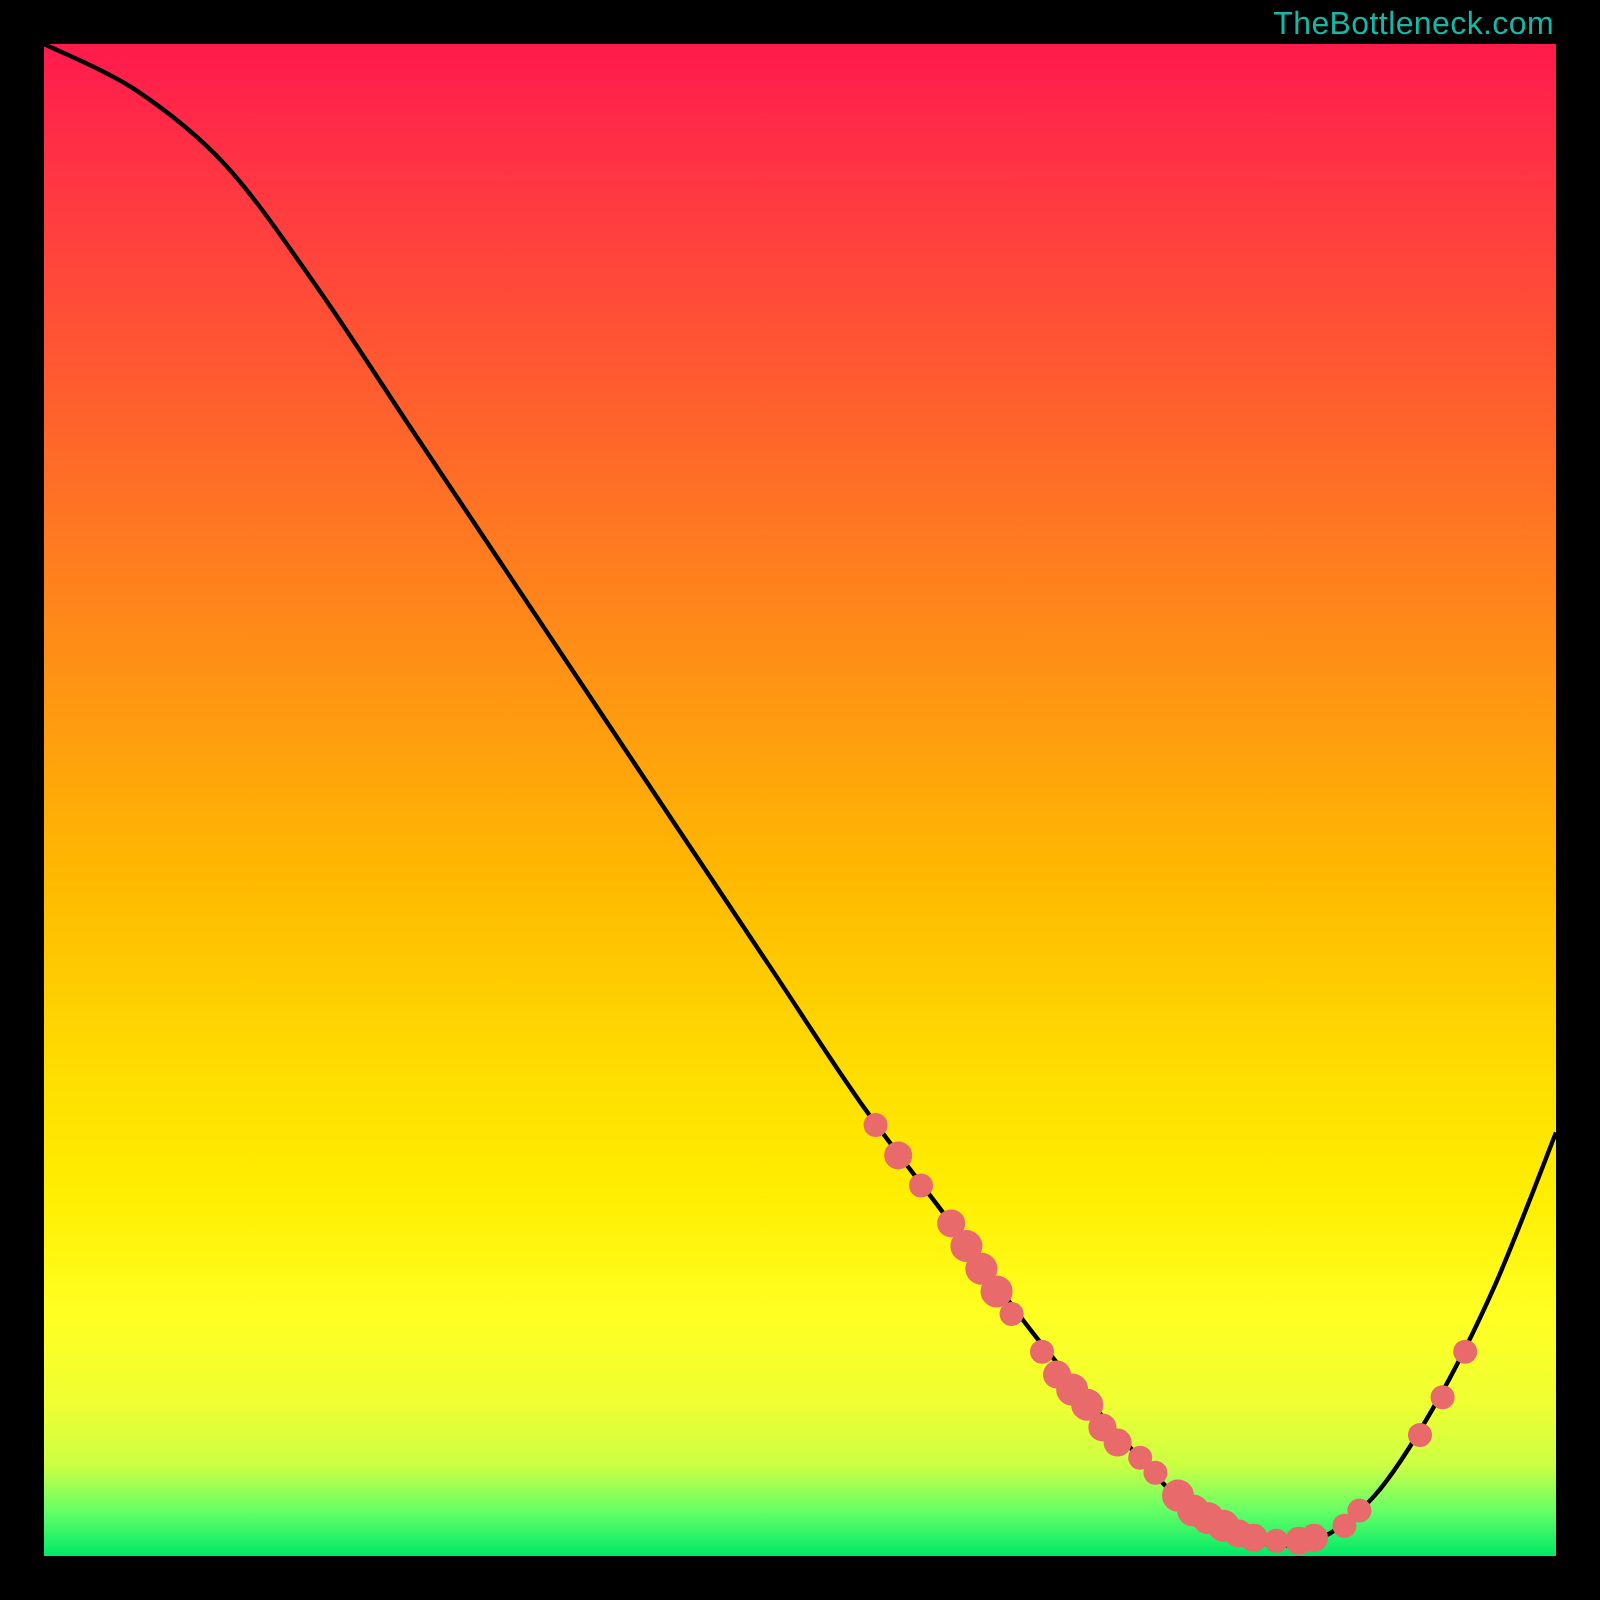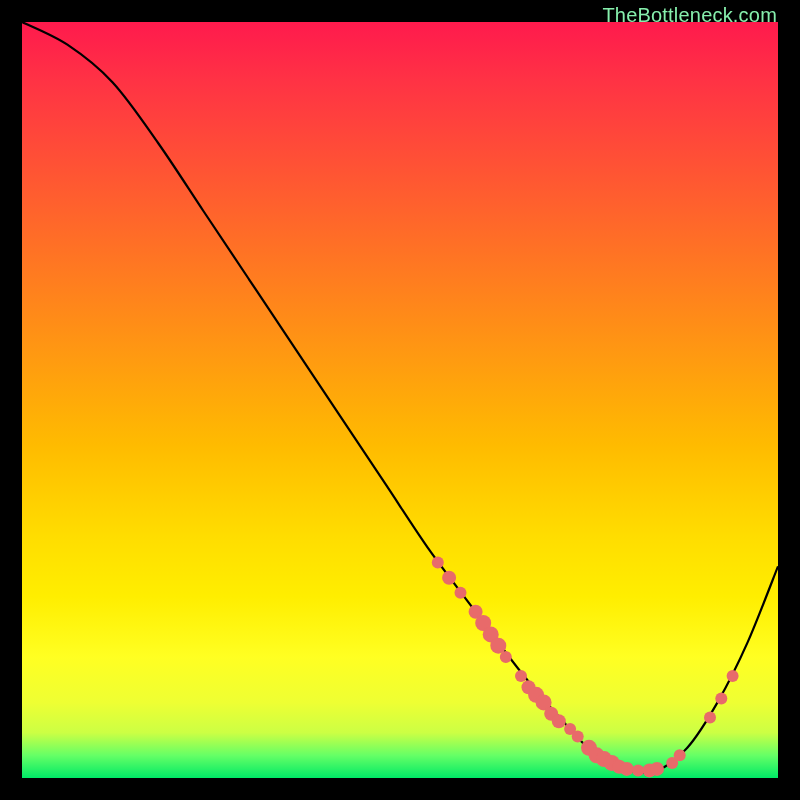--- a/index.html
+++ b/index.html
@@ -24,22 +24,22 @@
       #eeff33 90%,
       #ccff44 94%,
       #66ff66 97%,
       #00e966 100%
     );
   }
   .watermark {
     position: absolute;
     top: 4px;
     right: 23px;
-    color: #86efac;
-    font-size: 20px;
+    color: #14b8a6;
+    font-size: 16px;
     font-weight: 500;
     letter-spacing: 0.2px;
     z-index: 10;
   }
   svg.curve {
     position: absolute;
     top: 22px;
     left: 22px;
     width: 756px;
     height: 756px;

